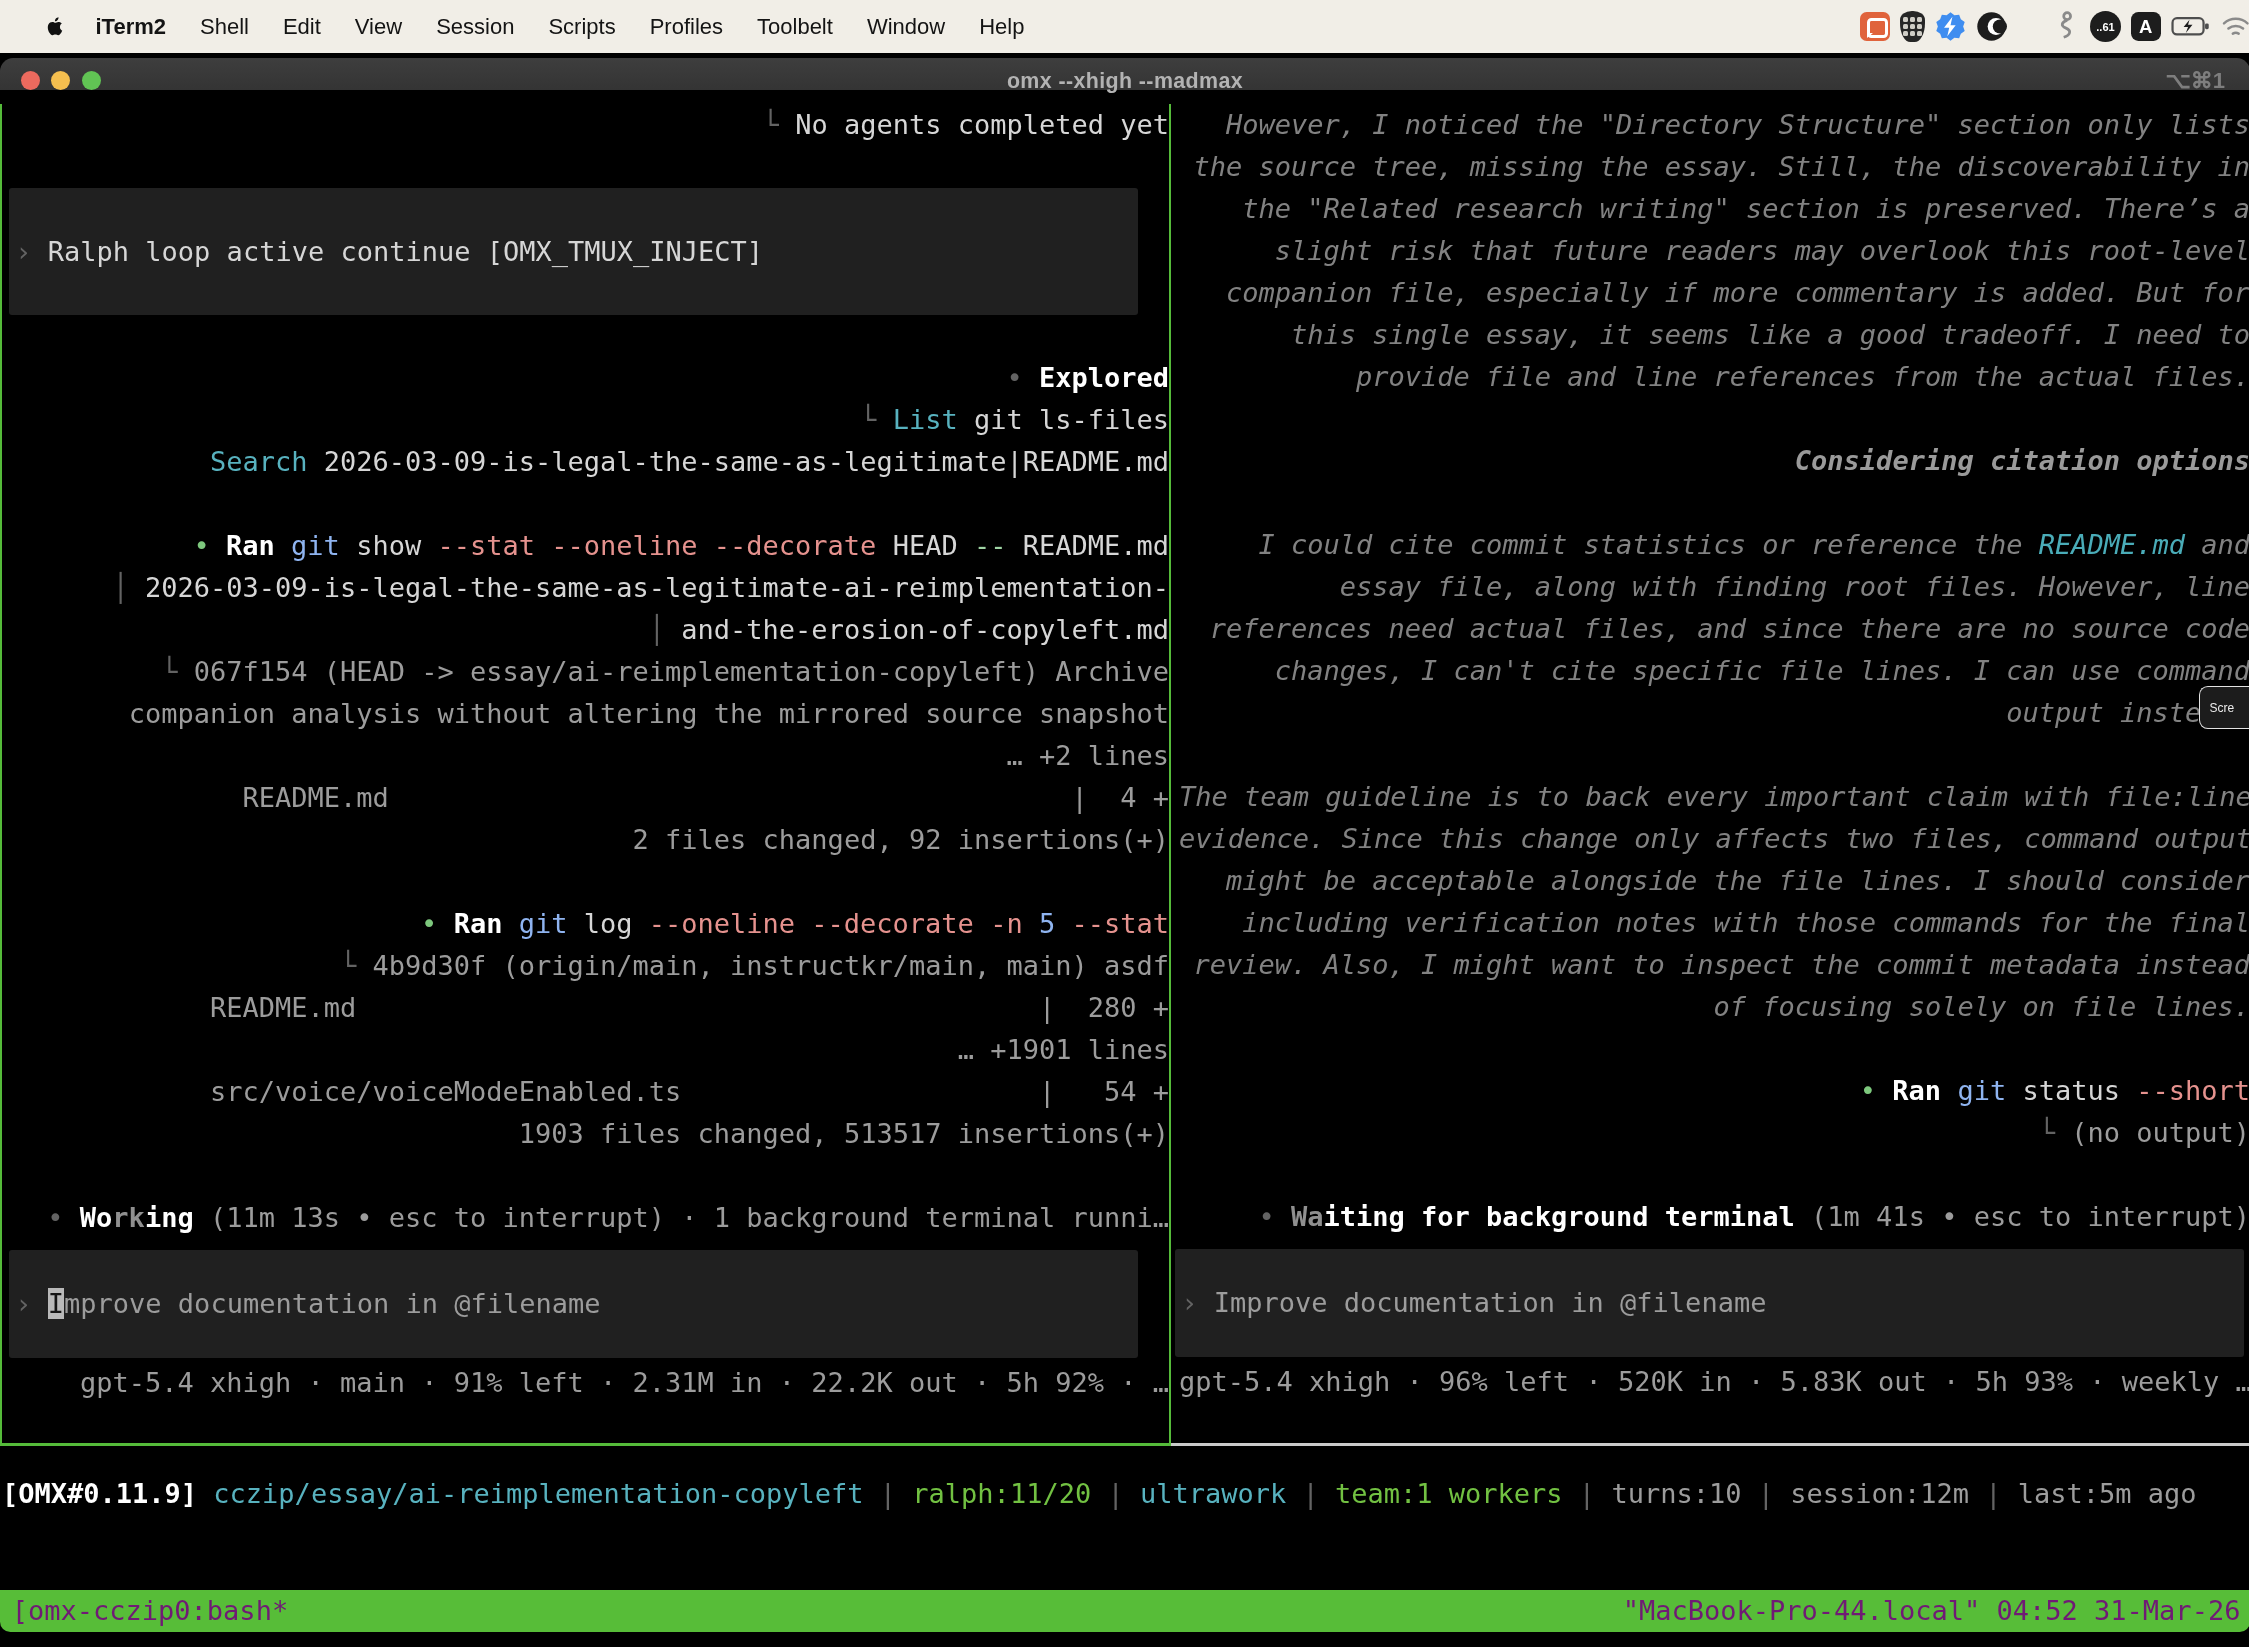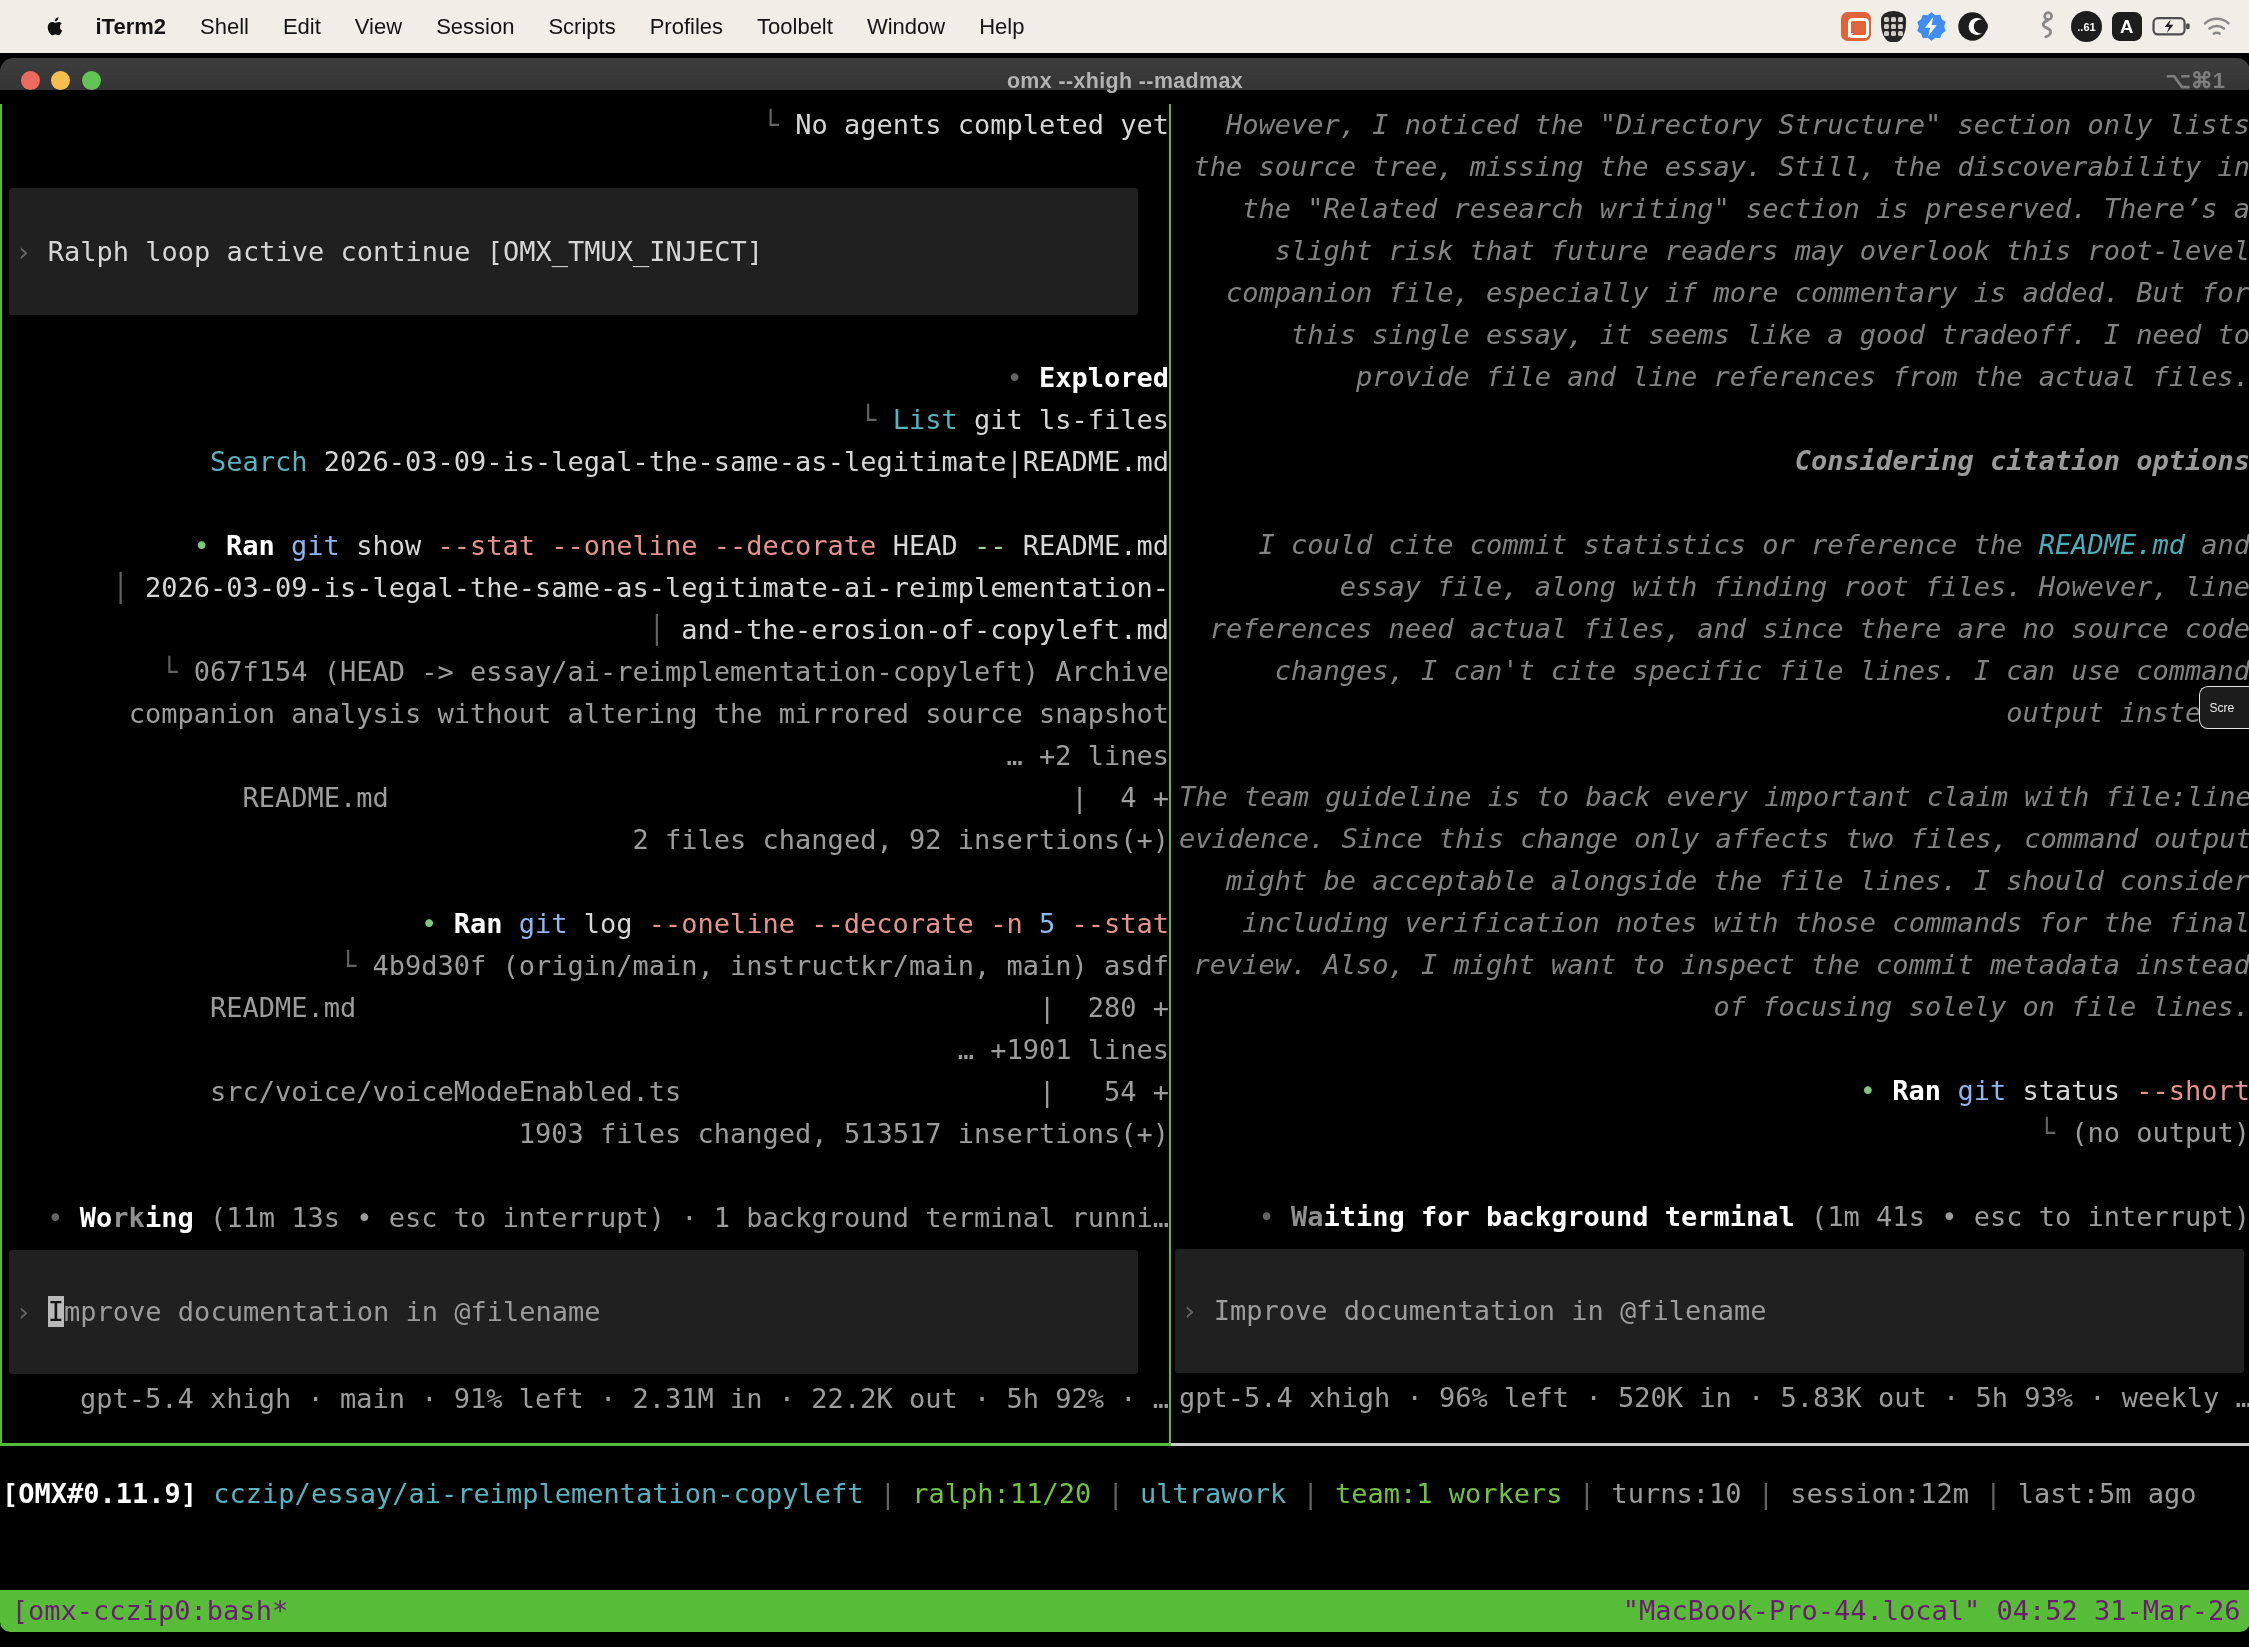--- a/index.html
+++ b/index.html
@@ -3,21 +3,21 @@
 <meta charset="utf-8">
 <style>
   html,body{margin:0;padding:0;background:#000;width:2250px;height:1648px;position:relative;overflow:hidden;}
   *{box-sizing:border-box;}
   
   .menubar{position:absolute;top:0;left:0;width:2250px;height:53px;background:#f1eee7;display:flex;align-items:center;font-family:"Liberation Sans",sans-serif;font-size:22px;color:#141414;}
   .menubar .apple{margin-left:47px;margin-right:11.8px;display:flex;align-items:center;}
   .menu-items{display:flex;gap:34px;margin-left:19px;}
   .menu-item{white-space:nowrap;}
   .menu-item.app{font-weight:700;}
-  .statusicons{margin-left:auto;display:flex;align-items:center;gap:10px;padding-right:19px;}
+  .statusicons{margin-left:auto;display:flex;align-items:center;gap:10px;}
   .sicon{display:flex;align-items:center;justify-content:center;}
   .chatic{width:29.5px;height:29.5px;border-radius:6.6px;background:#e0633c;position:relative;}
   .chatic:before{content:"";position:absolute;left:6.6px;top:5.9px;width:14.8px;height:14px;border:3.7px solid #fff;border-radius:4.4px;}
   .chatic:after{content:"";position:absolute;left:6.6px;bottom:3px;border-left:6.6px solid #fff;border-bottom:5.9px solid transparent;}
   .shieldic{width:25px;height:31px;background:#262626;border-radius:11.8px 11.8px 10.3px 10.3px / 8.9px 8.9px 19px 19px;display:grid;grid-template-columns:repeat(3,5.2px);grid-template-rows:repeat(3,5.2px);gap:1.5px;align-content:center;justify-content:center;}
   .shieldic i{background:#cfcdc6;border-radius:1.5px;display:block;}
   .pctic{width:31px;height:31px;border-radius:50%;background:#1d1d1d;color:#fff;font-size:11px;font-weight:700;display:flex;align-items:center;justify-content:center;font-family:"Liberation Sans",sans-serif;}
   .aic{width:29.5px;height:29.5px;border-radius:7.4px;background:#1d1d1d;color:#fff;font-size:18.5px;font-weight:700;display:flex;align-items:center;justify-content:center;font-family:"Liberation Sans",sans-serif;}
   .dotsic{display:grid;grid-template-columns:repeat(3,5.9px);grid-template-rows:repeat(3,5.9px);gap:3.7px;}
   .dotsic i{border-radius:50%;display:block;}
@@ -28,21 +28,21 @@
   .light{width:19px;height:19px;border-radius:50%;}
   .l-red{background:#ec6a5e;}.l-yellow{background:#f5bf4f;}.l-green{background:#61c454;}
   .wtitle{position:absolute;left:0;right:0;top:0;height:46px;line-height:46px;text-align:center;color:#b3b3b3;font-family:"Liberation Sans",sans-serif;font-size:21.4px;font-weight:700;letter-spacing:0.4px;}
   .wshortcut{position:absolute;right:25px;top:0;height:46px;line-height:46px;color:#7e7e7e;font-family:"Liberation Sans",sans-serif;font-size:22px;font-weight:700;}
   
   .term{font-family:"DejaVu Sans Mono",monospace;font-size:27px;}
   .tl{height:42px;line-height:42px;white-space:pre;}
   .pane{position:absolute;top:46px;height:1342px;overflow:hidden;text-align:right;}
   .pane-left{left:0;width:1171px;border-left:2.2px solid #55bb3a;border-right:2.2px solid #55bb3a;border-bottom:3px solid #55bb3a;padding-left:11.8px;padding-top:0;}
   .pane-right{left:1171px;width:1079px;border-bottom:3px solid #c9c9c9;padding-left:8px;}
-  .promptbox{height:124px;background:#202020;border-radius:3px;display:flex;align-items:center;padding-left:5.9px;margin-top:11px;}
+  .promptbox{height:108px;background:#202020;border-radius:3px;display:flex;align-items:center;padding-left:5.9px;margin-top:11px;}
   .pane-left .promptbox{margin-left:-4.4px;width:1129px;}
   .pane-right .promptbox{margin-left:-3.7px;width:1069px;}
   .injectbox{height:127px;background:#202020;border-radius:3px;display:flex;align-items:center;padding-left:5.9px;margin-left:-4.4px;width:1129px;}
   .footerline{margin-top:4.4px;}
   .pane-left .footerline{padding-left:29.5px;}
   
   .s-li{color:#d6d6d6;} .s-bo{color:#ffffff;font-weight:700;} .s-bod{color:#8f8f8f;font-weight:700;}
   .s-gr{color:#9c9c9c;} .s-di{color:#636363;} .s-cy{color:#58b2bf;} .s-bl{color:#8fb4f0;}
   .s-pk{color:#e5928e;} .s-mi{color:#9fd4a4;} .s-gn{color:#7dc87d;} .s-gn2{color:#72c142;}
   .s-it{color:#828282;font-style:italic;} .s-ib{color:#9a9a9a;font-style:italic;font-weight:700;}

